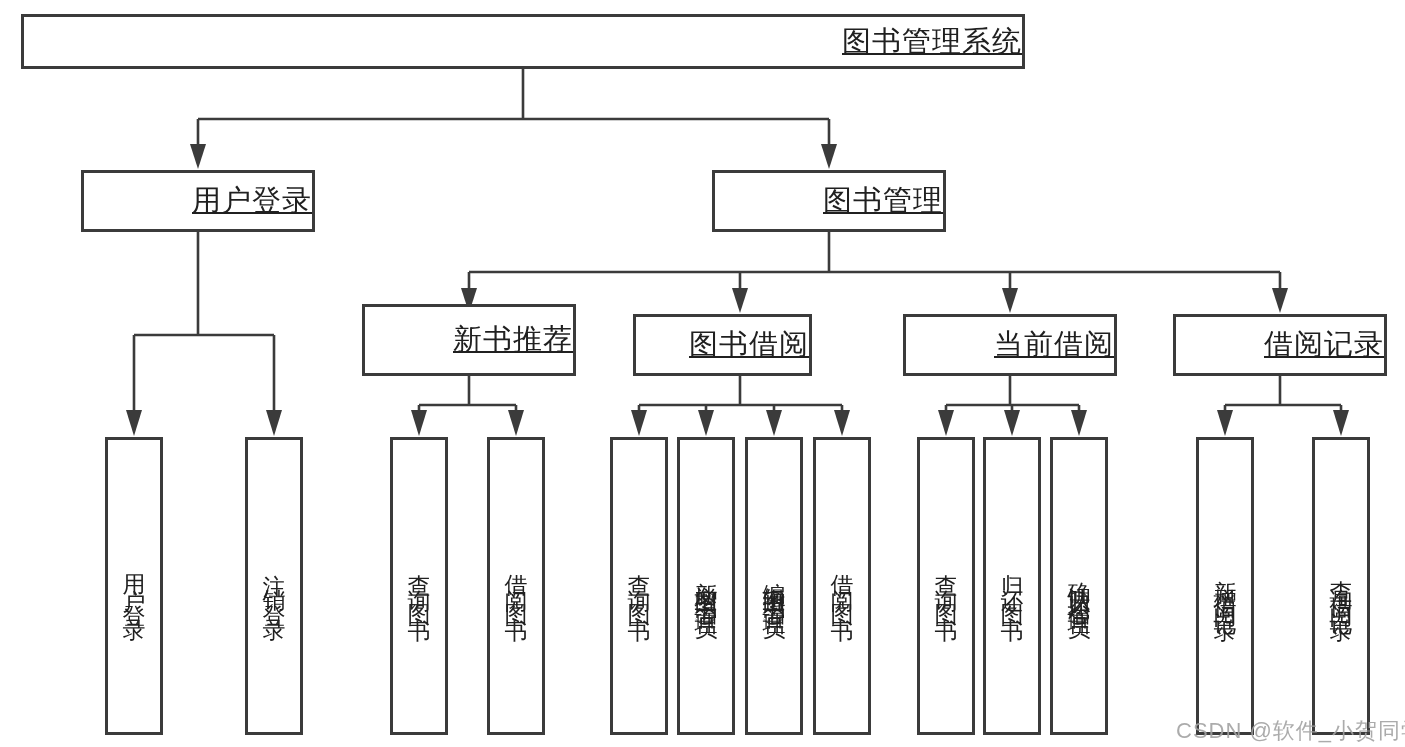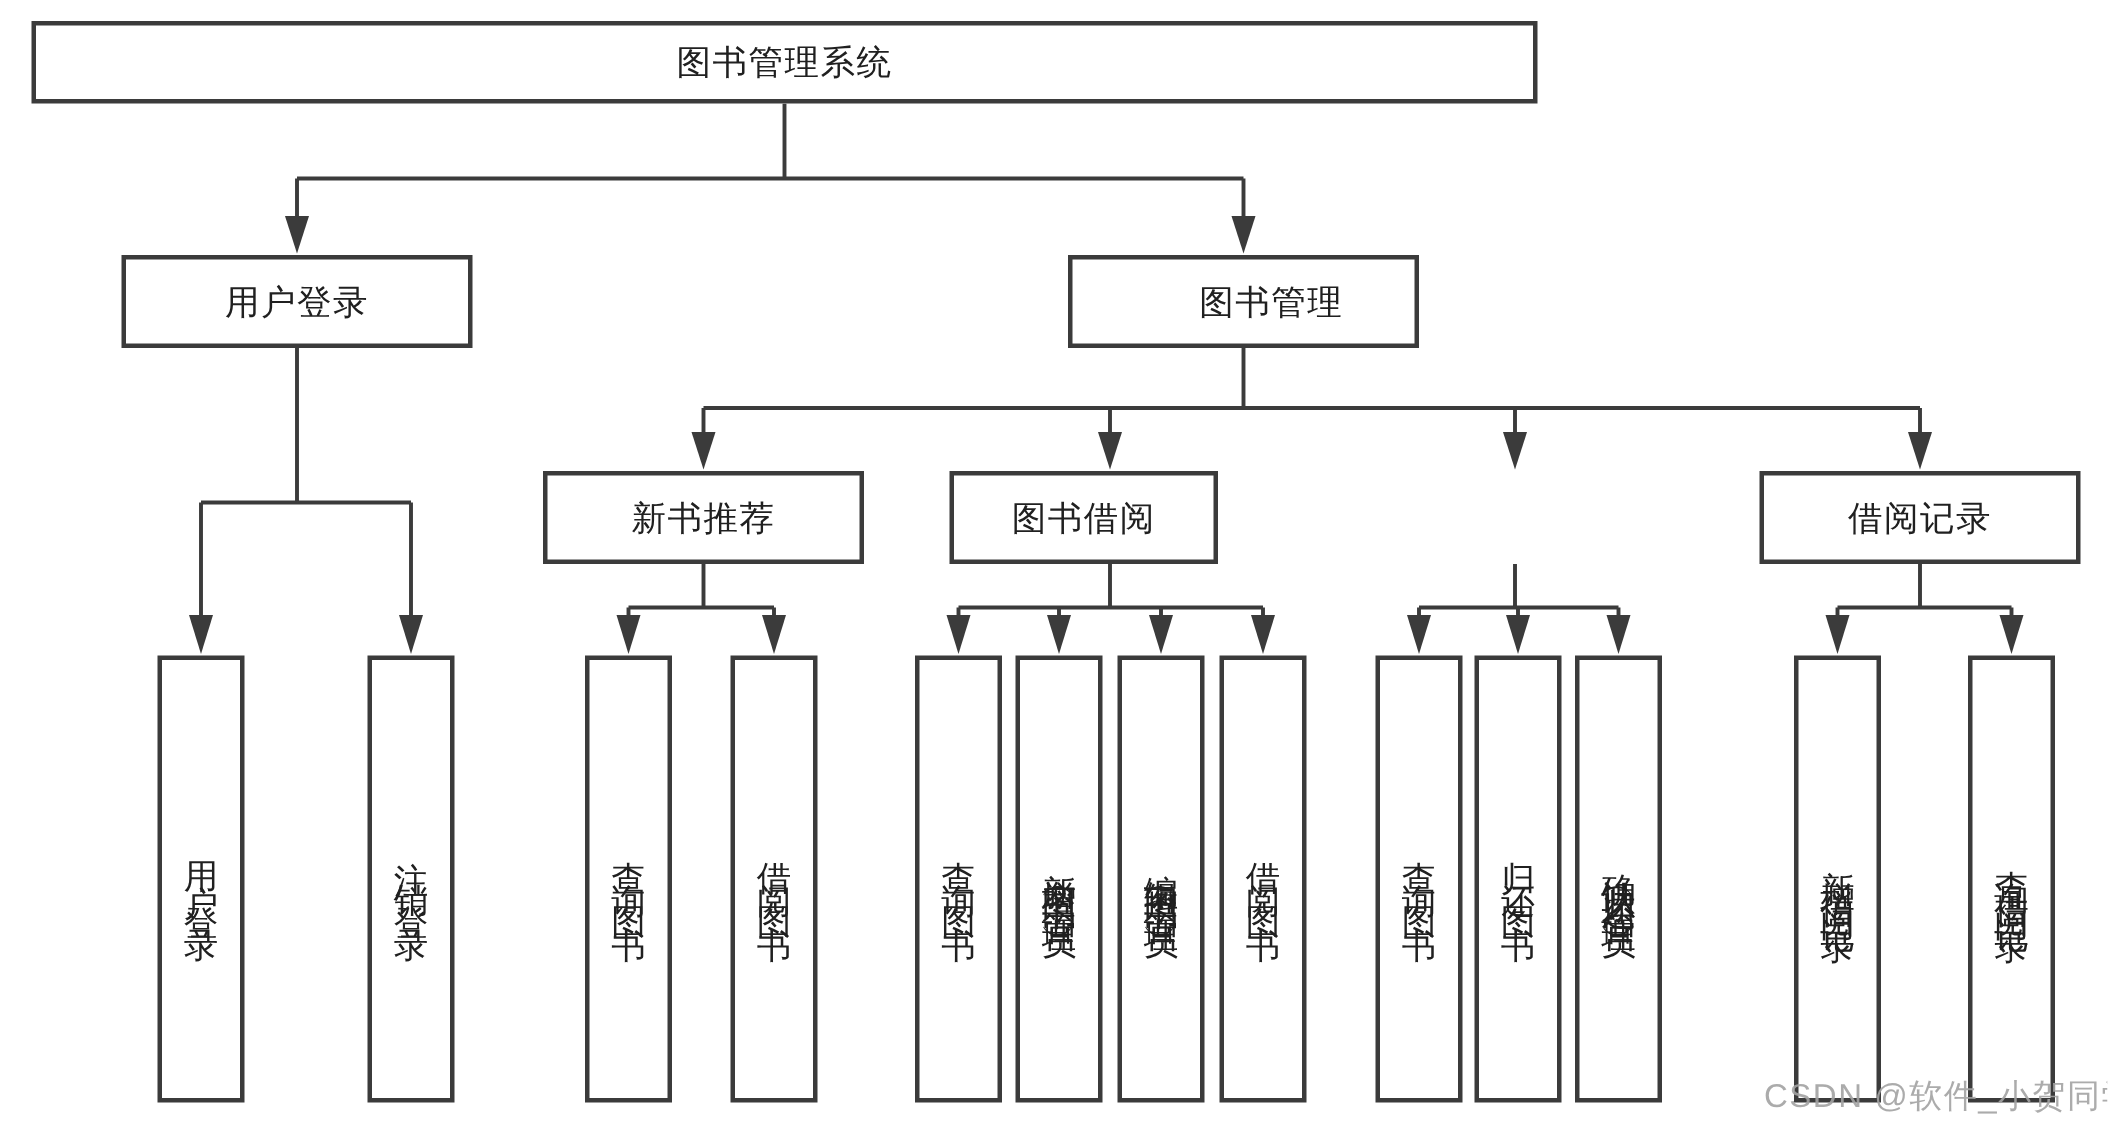--- a/index.html
+++ b/index.html
@@ -17,24 +17,25 @@
     overflow:hidden;
   }
   #wires{position:absolute;left:0;top:0;width:1405px;height:747px;}
   .connector{stroke:var(--line);stroke-width:2.6;fill:none;}
   .arrowhead{fill:var(--line);stroke:none;}
   .hbox{
     position:absolute;
     box-sizing:border-box;
     border:3px solid var(--line);
     background:var(--bg);
-    display:flex;align-items:center;justify-content:center;
-    font-size:23px;color:var(--text);
+    display:flex;align-items:center;justify-content:flex-end;
+    font-size:29px;color:var(--text);
     letter-spacing:1px;
     white-space:nowrap;
+    text-decoration:underline;
   }
   .leaf{
     position:absolute;
     box-sizing:border-box;
     width:58px;height:298px;top:437px;
     border:3px solid var(--line);
     background:var(--bg);
     display:flex;align-items:center;justify-content:center;
     font-size:23px;color:var(--text);
   }
@@ -117,25 +118,28 @@
     <span>图书管理系统</span>
   </div>
 
   <div class="hbox" style="left:81px;top:170px;width:234px;height:62px;">
     <span>用户登录</span>
   </div>
   <div class="hbox" style="left:712px;top:170px;width:234px;height:62px;padding-left:37px;">
     <span>图书管理</span>
   </div>
 
-  <div class="hbox" style="left:362px;top:314px;width:214px;height:62px;">
+  <div class="hbox" style="left:362px;top:304px;width:214px;height:72px;">
     <span>新书推荐</span>
   </div>
   <div class="hbox" style="left:633px;top:314px;width:179px;height:62px;">
     <span>图书借阅</span>
+  </div>
+  <div class="hbox" style="left:903px;top:314px;width:214px;height:62px;">
+    <span>当前借阅</span>
   </div>
   <div class="hbox" style="left:1173px;top:314px;width:214px;height:62px;">
     <span>借阅记录</span>
   </div>
 
   <div class="leaf" style="left:105px;">
     <span class="vtext sp-wide">用户登录</span>
   </div>
   <div class="leaf" style="left:245px;">
     <span class="vtext sp-wide">注销登录</span>

